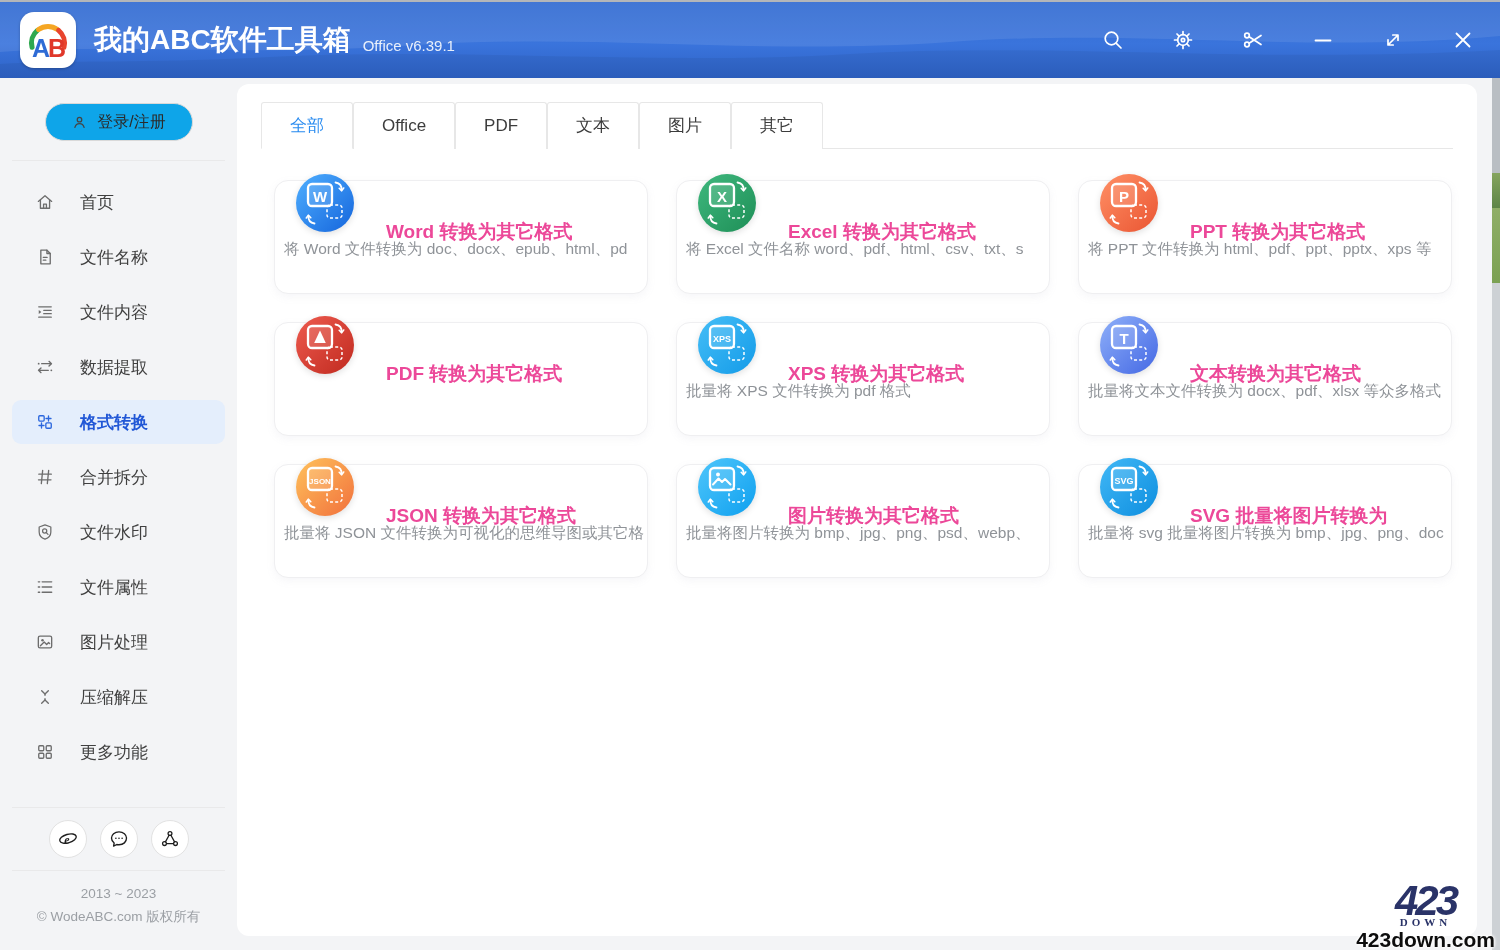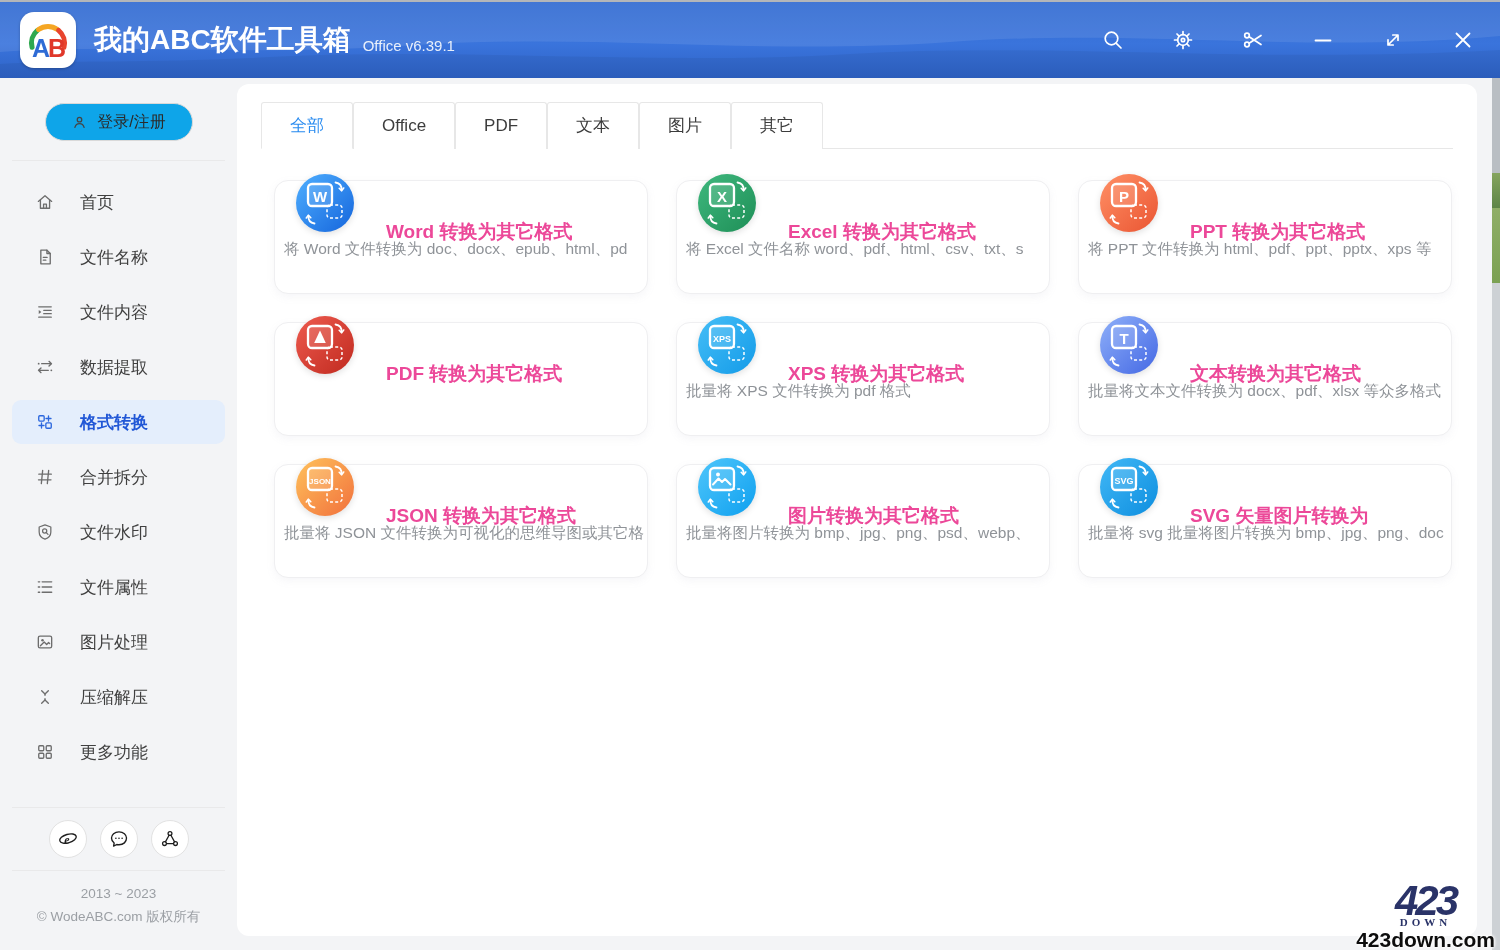--- a/index.html
+++ b/index.html
@@ -504,21 +504,21 @@
     <circle cx="29" cy="29" r="29" fill="url(#bg8)"></circle>
     <rect x="12" y="10" width="24" height="22" rx="4" fill="rgba(255,255,255,0.14)" stroke="#fff" stroke-width="2.3"></rect>
     <text x="24" y="25.5" text-anchor="middle" font-size="9" font-weight="bold" fill="#fff" font-family="Liberation Sans, sans-serif">SVG</text>
     <rect x="31" y="31" width="15" height="13" rx="3" fill="none" stroke="#fff" stroke-width="1.5" stroke-dasharray="3 2.2"></rect>
     <path d="M39.5 8.5 Q46 9.5 45.5 16" stroke="#fff" stroke-width="1.8" fill="none" stroke-linecap="round"></path>
     <path d="M43.2 14.3 L45.6 16.8 L47.7 14" stroke="#fff" stroke-width="1.6" fill="none" stroke-linecap="round" stroke-linejoin="round"></path>
     <path d="M18.5 49.5 Q12 48.5 12.5 42" stroke="#fff" stroke-width="1.8" fill="none" stroke-linecap="round"></path>
     <path d="M14.8 43.7 L12.4 41.2 L10.3 44" stroke="#fff" stroke-width="1.6" fill="none" stroke-linecap="round" stroke-linejoin="round"></path>
   </svg>
           </span>
-          <h3>SVG 矢量图片转换为</h3>
+          <h3>SVG 批量将图片转换为</h3>
           <p>批量将 svg 批量将图片转换为 bmp、jpg、png、doc</p>
         </div>
       </div>
   </div>
 
   <div class="gutter" style="right:0"></div>
   <div class="edge-strip" style="right:0"></div>
 
   <div class="wm">
     <div class="wm-423">423</div>

